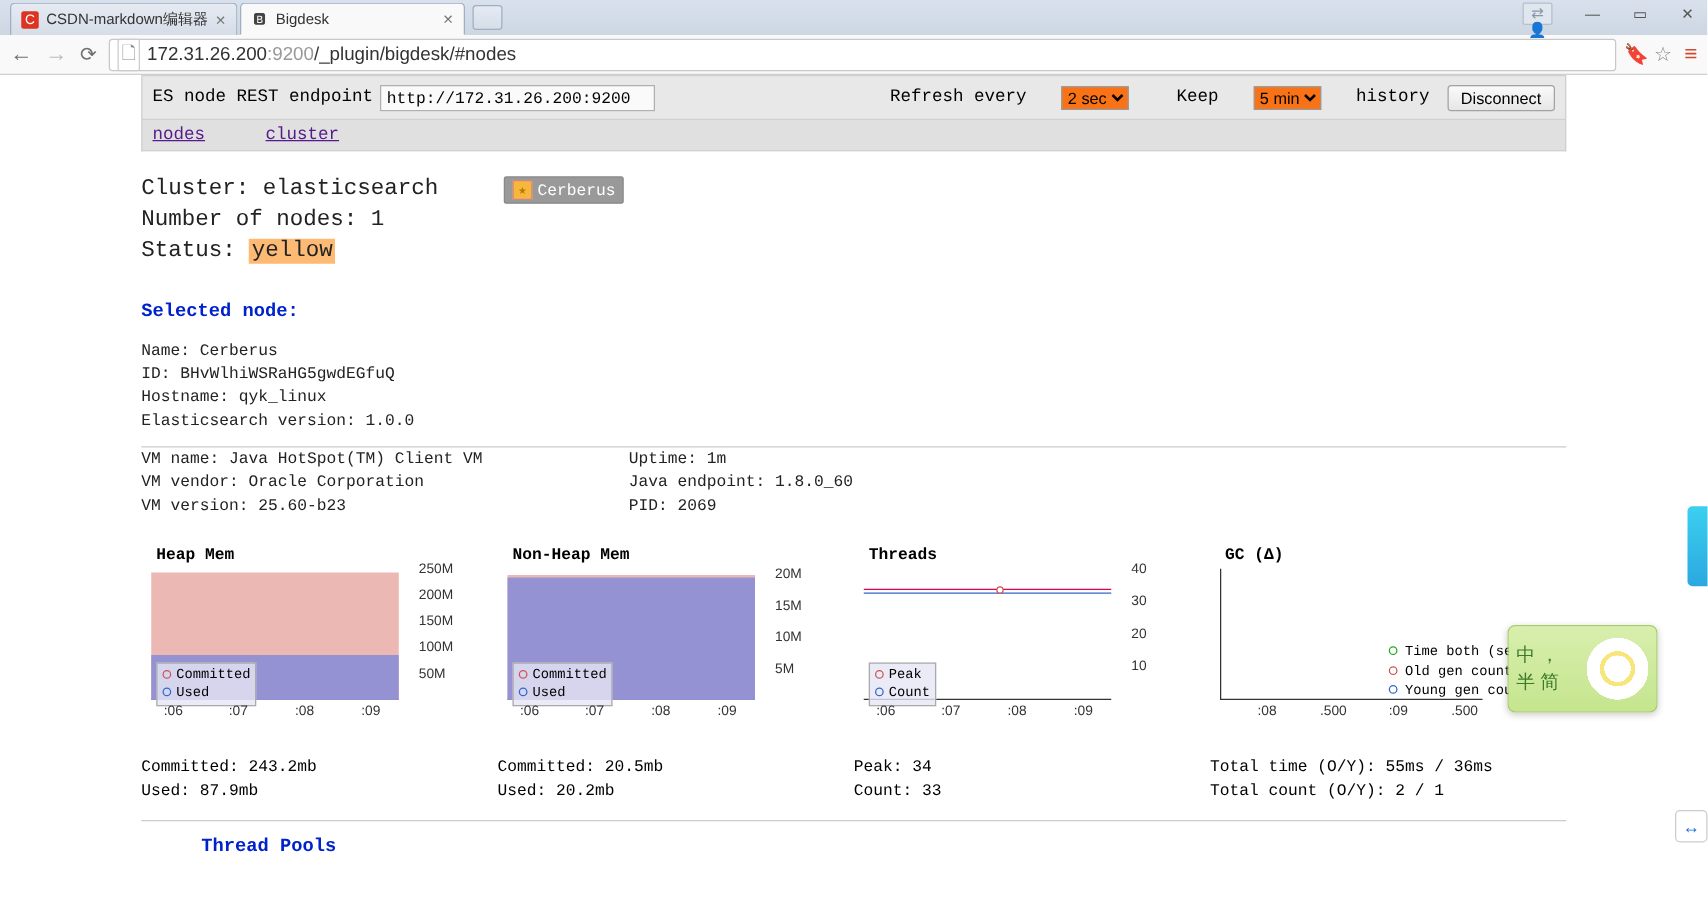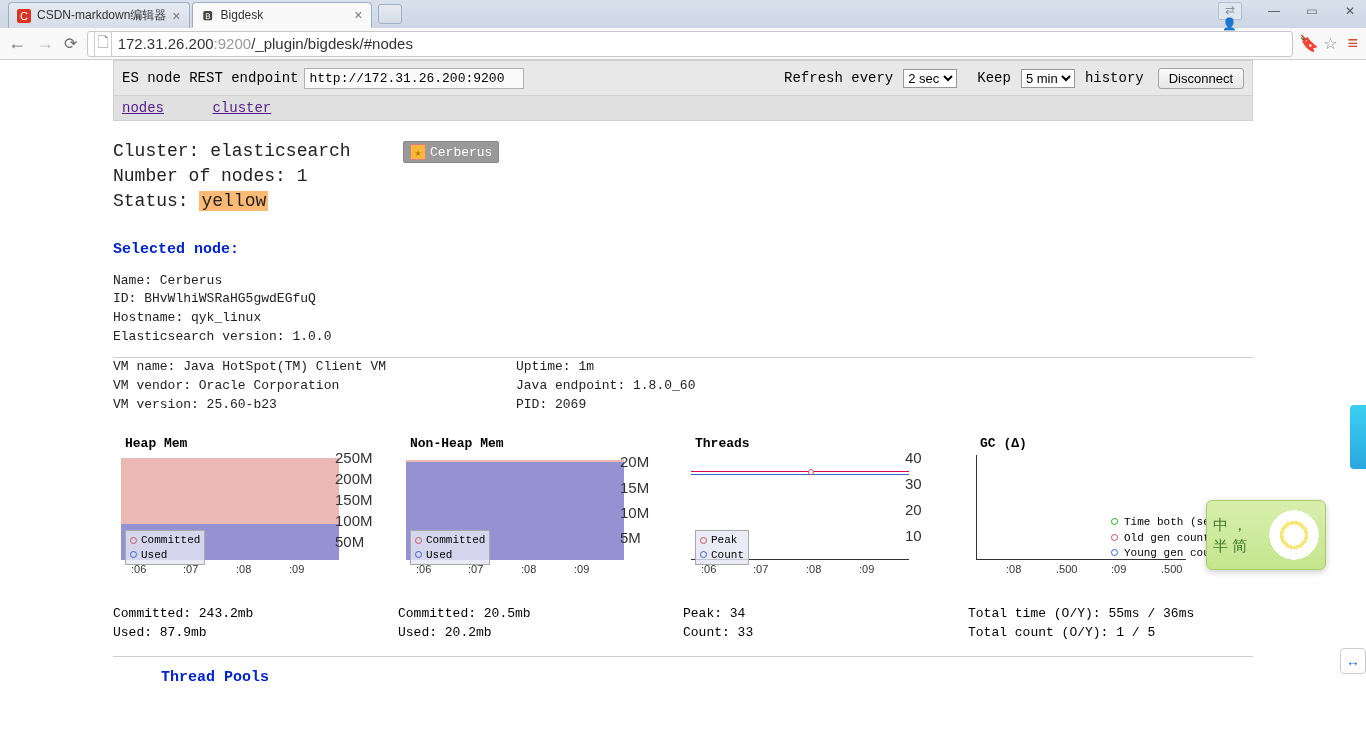--- a/index.html
+++ b/index.html
@@ -32,47 +32,47 @@
 .menu-icon { margin-left: 10px; color: #d34a2e; font-size: 18px; cursor: pointer; }
 
 
 .page { padding: 0; }
 .content-wrap { width: 1140px; margin: 0 auto; }
 
 .toolbar { background: #e8e8e8; border: 1px solid #d0d0d0; padding: 4px 8px; display: flex; align-items: center; font-family: "Courier New", monospace; font-size: 14px; height: 36px; }
 .toolbar .lbl { margin-right: 6px; }
 .toolbar input[type=text] { font-family: "Courier New", monospace; font-size: 13px; padding: 2px 4px; border: 1px solid #b0b0b0; background: #fafafa; width: 220px; }
 .toolbar .spacer { flex: 1; }
-.toolbar select { font-size: 13px; margin: 0 4px; border: 1px solid #999; background: #ffffff; }
+.toolbar select { font-size: 13px; margin: 0 22px; border: 1px solid #999; background: #f97316; }
 .toolbar button { font-size: 13px; padding: 2px 10px; margin-left: 8px; background: linear-gradient(#fafafa,#e6e6e6); border: 1px solid #a3a3a3; border-radius: 3px; cursor: pointer; }
 
 .subnav { background: #e0e0e0; border: 1px solid #d0d0d0; border-top: none; padding: 4px 8px; font-family: "Courier New", monospace; font-size: 14px; }
 .subnav a { color: #551a8b; text-decoration: underline; margin-right: 40px; cursor: pointer; }
 
 .main { padding: 18px 0 0 0; }
 .cluster-row { display: flex; }
 .cluster-info { width: 290px; font-family: "Courier New", monospace; font-size: 18px; line-height: 1.4; color: #222; }
 .status-yellow { background: #fdba74; padding: 0 2px; }
 .node-chip { display: inline-flex; align-items: center; background: #999; border: 1px solid #888; padding: 2px 6px; color: #fff; font-family: "Courier New", monospace; font-size: 13px; border-radius: 2px; margin-top: 2px; cursor: pointer; }
 .node-chip .star { background: #f6b73c; color: #b77b00; width: 16px; height: 16px; display: inline-flex; align-items: center; justify-content: center; margin-right: 4px; border: 1px solid #c88; font-size: 11px; }
 
 h3.section { color: #0022cc; font-family: "Courier New", monospace; font-weight: bold; font-size: 15px; margin: 26px 0 14px 0; }
 hr.rule { border: none; border-top: 1px solid #ccc; margin-top: 10px; }
 
 .kv-block { font-family: "Courier New", monospace; font-size: 13px; line-height: 1.45; color: #222; }
-.two-col { display: flex; gap: 13px; }
+.two-col { display: flex; }
 .two-col > div { flex: 0 0 390px; }
 
 
 .charts-row { display: flex; gap: 0; margin-top: 22px; }
 .chart-cell { width: 285px; }
 .chart-title { font-family: "Courier New", monospace; font-weight: bold; font-size: 13px; margin-bottom: 4px; margin-left: 12px; }
 .chart-box { position: relative; height: 120px; }
-.plot-area { position: absolute; left: 8px; top: 0; width: 218px; height: 105px; border-bottom: 1px solid #333; }
-.y-axis { position: absolute; left: 222px; top: -6px; width: 45px; height: 116px; font-size: 15px; color: #333; }
+.plot-area { position: absolute; left: 8px; top: 0; width: 198px; height: 105px; border-bottom: 1px solid #333; }
+.y-axis { position: absolute; left: 222px; top: -6px; width: 45px; height: 116px; font-size: 11px; color: #333; }
 .y-tick { position: absolute; left: 0; white-space: nowrap; }
 .x-axis { position: absolute; left: 8px; top: 108px; width: 210px; height: 14px; font-size: 11px; color: #333; }
 .x-tick { position: absolute; top: 0; }
 .fill-committed { position: absolute; background: #e9b0ab; opacity: 0.9; }
 .fill-used { position: absolute; background: #8b8ed6; opacity: 0.9; }
 .line-peak { position: absolute; height: 0; border-top: 1px solid #d05; }
 .line-count { position: absolute; height: 0; border-top: 1px solid #36c; }
 .marker { position: absolute; width: 6px; height: 6px; border-radius: 50%; border: 1px solid; background: #fff; transform: translate(-50%, -50%); }
 .legend-inset { position: absolute; background: rgba(230,230,245,0.8); border: 1px solid #aaa; padding: 2px 4px; font-size: 11px; line-height: 1.3; font-family: "Courier New", monospace; }
 .legend-inset .sw { display: inline-block; width: 7px; height: 7px; border-radius: 50%; border: 1px solid; margin-right: 4px; vertical-align: middle; }
@@ -299,21 +299,21 @@
             </div>
             <div class="x-axis">
               <span class="x-tick" style="left:30px;">:08</span>
               <span class="x-tick" style="left:80px;">.500</span>
               <span class="x-tick" style="left:135px;">:09</span>
               <span class="x-tick" style="left:185px;">.500</span>
             </div>
           </div>
           <div class="chart-stats">
             <div>Total time (O/Y): 55ms / 36ms</div>
-            <div>Total count (O/Y): 1 / 5</div>
+            <div>Total count (O/Y): 2 / 1</div>
           </div>
         </div>
 
       </div>
 
       <hr class="rule" style="margin-top:14px;">
       <h3 class="section" style="margin-top:12px;margin-left:48px;">Thread Pools</h3>
 
     </div>
   </div>

